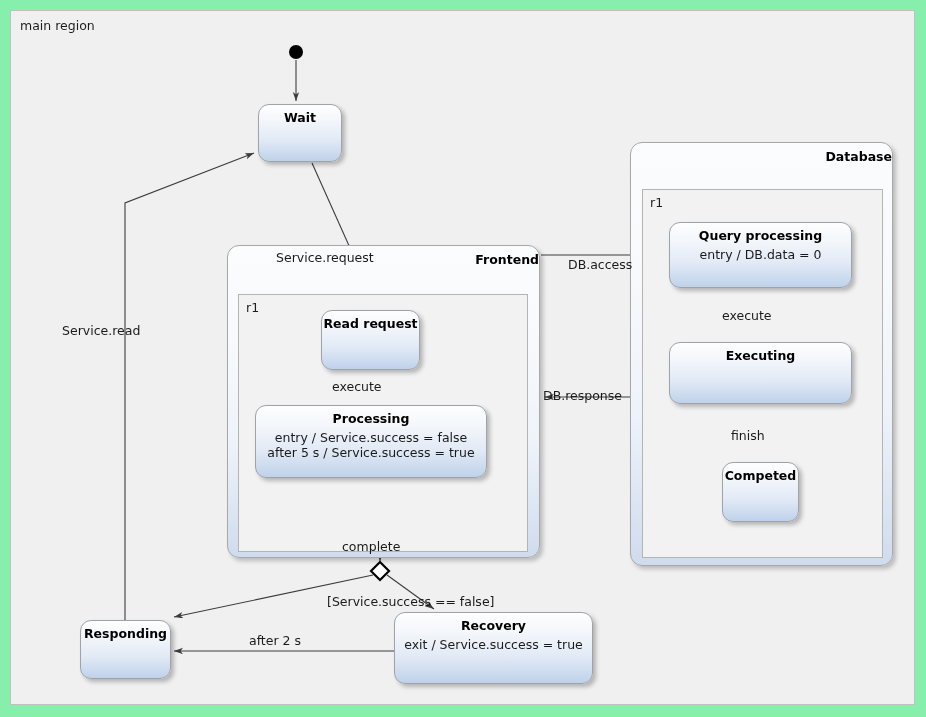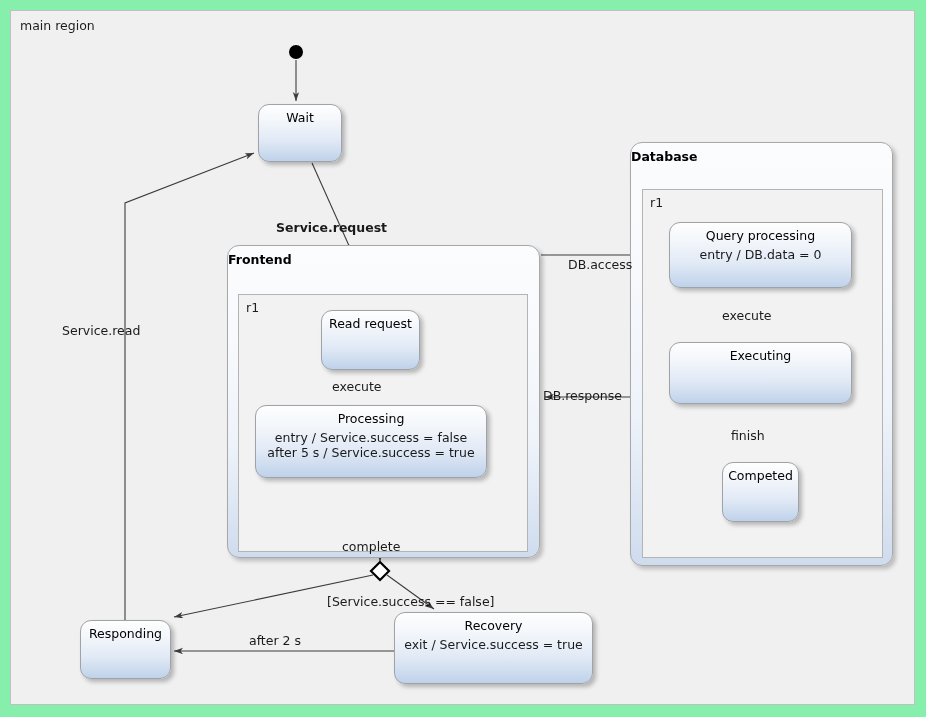--- a/index.html
+++ b/index.html
@@ -52,24 +52,24 @@
   .composite {
     position: absolute;
     border-radius: 12px;
     border: 1px solid #a8a8a8;
     box-sizing: border-box;
     background: linear-gradient(to bottom, #fbfcfe 0%, #f7f9fc 32%, #eef3fa 64%, #cfdcee 100%);
     box-shadow: 3px 3px 4px rgba(0,0,0,0.22);
   }
   .composite > .comp-title {
     position: absolute;
-    left: 0;
+    left: 16px;
     right: 0;
     top: 8px;
-    text-align: left;
+    text-align: right;
     font-size: 12.5px;
     font-weight: bold;
     color: #000;
     line-height: 1;
   }
   .inner-region {
     position: absolute;
     background: #f2f2f2;
     border: 1px solid #b4b4b4;
     box-sizing: border-box;
@@ -85,21 +85,21 @@
     background: linear-gradient(to bottom, #fdfefe 0%, #f4f7fb 26%, #e2eaf6 62%, #bfd2ea 100%);
     box-shadow: 3px 3px 4px rgba(0,0,0,0.25);
     overflow: hidden;
   }
   .state .st-name {
     position: absolute;
     left: 0; right: 0;
     top: 7px;
     text-align: center;
     font-size: 12.5px;
-    font-weight: normal;
+    font-weight: bold;
     color: #000;
     line-height: 1;
     white-space: nowrap;
   }
   .state .st-body {
     position: absolute;
     left: 0; right: 0;
     top: 24px;
     text-align: center;
     font-size: 12.5px;
@@ -235,21 +235,21 @@
 
   <div class="state" style="left:80px; top:620px; width:91px; height:59px;">
     <span class="st-name">Responding</span>
   </div>
 
   <div class="state" style="left:394px; top:612px; width:199px; height:72px;">
     <span class="st-name">Recovery</span>
     <span class="st-body">exit / Service.success = true</span>
   </div>
 
-  <span class="edge-label" style="left:276px; top:222px;font-weight:bold;">Service.request</span>
+  <span class="edge-label" style="left:276px; top:252px;">Service.request</span>
 
   <span class="edge-label" style="left:62px; top:325px;">Service.read</span>
 
   <span class="edge-label" style="left:332px; top:381px;">execute</span>
 
   <span class="edge-label" style="left:568px; top:259px;">DB.access</span>
 
   <span class="edge-label" style="left:543px; top:390px;">DB.response</span>
 
   <span class="edge-label" style="left:722px; top:310px;">execute</span>

